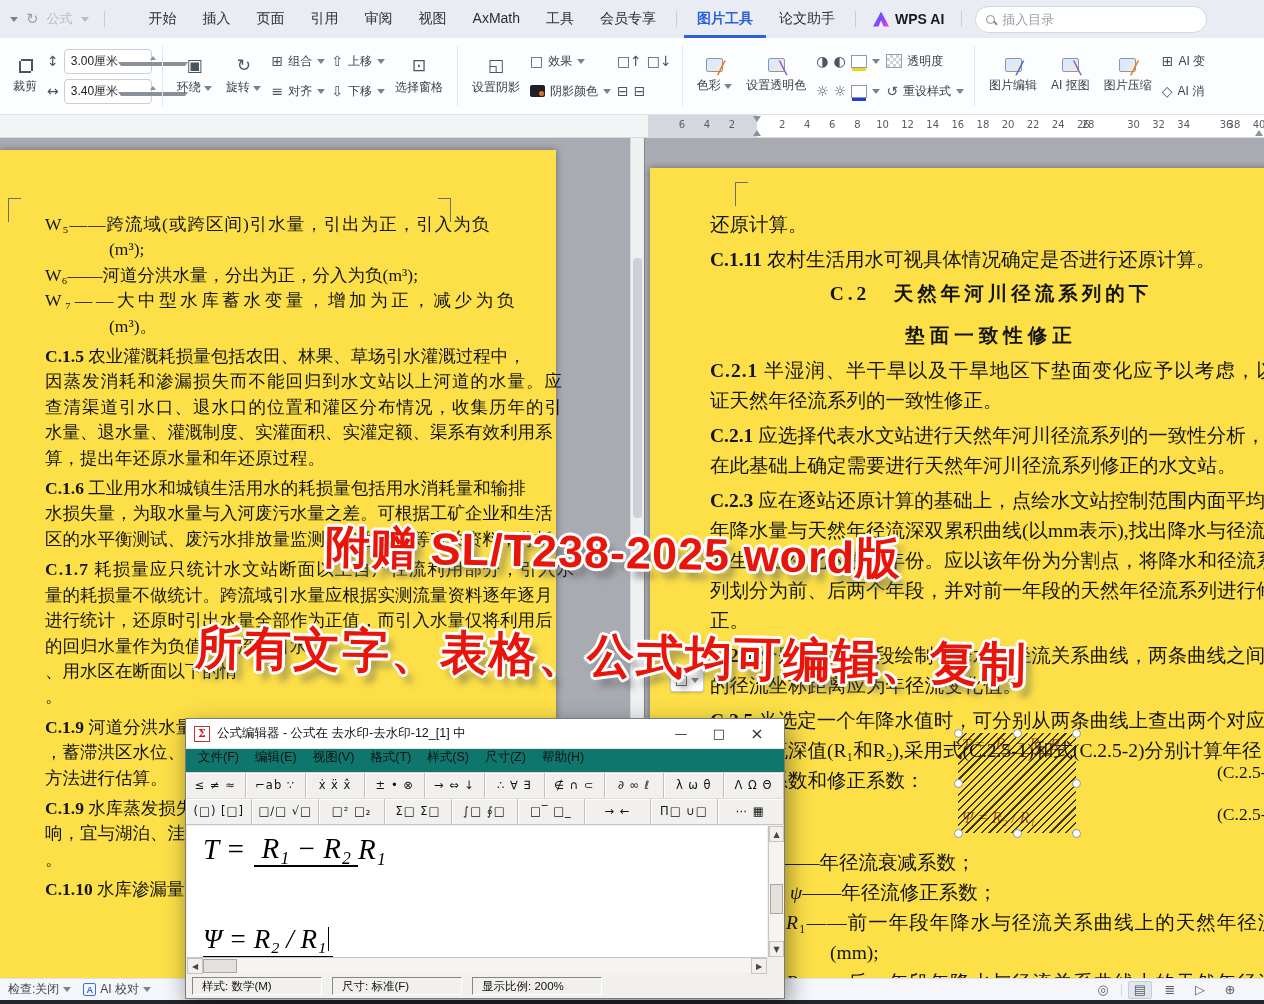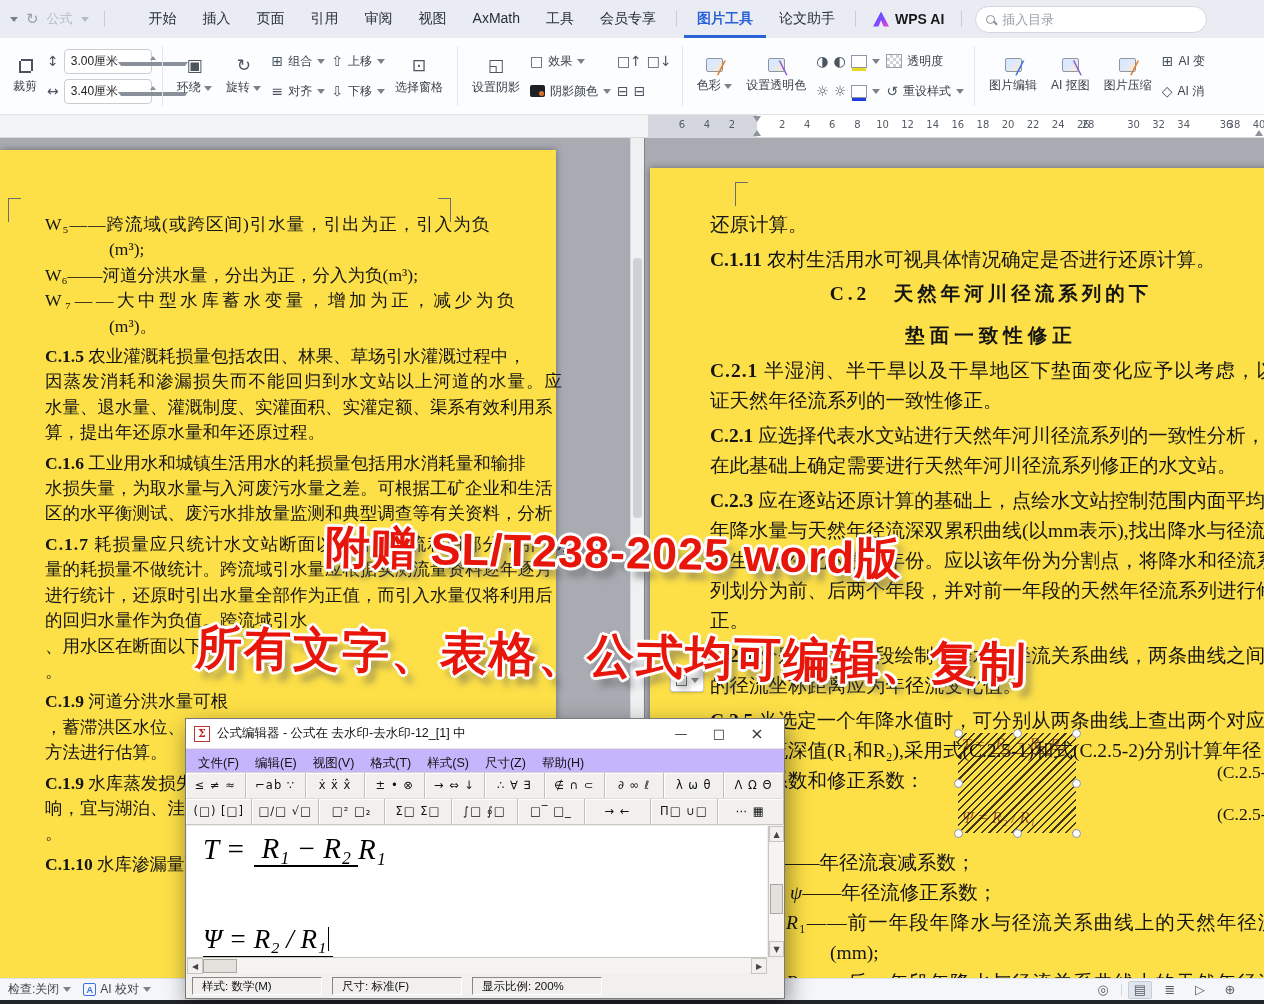--- a/index.html
+++ b/index.html
@@ -122,21 +122,21 @@
   
   .few{position:absolute;left:185px;top:718px;width:600px;height:281px;background:#f1f0ee;
     border:1px solid #7a7a7a;box-shadow:3px 8px 22px rgba(0,0,0,.45);z-index:100}
   .few-title{height:30px;background:#fff;display:flex;align-items:center;padding:0 8px;gap:7px;
     font-size:12.5px;color:#101010;border-bottom:1px solid #e8e6e2}
   .few-ico{width:16px;height:16px;border:1px solid #b33;color:#c0251d;font-weight:bold;font-size:11px;
     display:flex;align-items:center;justify-content:center;font-family:"DejaVu Serif",serif;background:#fff}
   .few-ctrl{margin-left:auto;display:flex}
   .few-btn{width:38px;height:29px;display:flex;align-items:center;justify-content:center;
     font-size:13px;color:#333;font-family:"DejaVu Sans",sans-serif}
-  .few-menu{height:24px;background:#c4b5fd;display:flex;align-items:flex-end;font-size:12.5px;
+  .few-menu{height:24px;background:#0f766e;display:flex;align-items:flex-start;font-size:12.5px;
     color:#111;padding:0 4px;border-bottom:1px solid #d7d5d0}
   .few-menu span{padding:0 8px}
   .few-tools{height:52px;display:flex;flex-direction:column;background:#f1f0ee;border-bottom:1px solid #c8c5bf}
   .trow{display:flex;height:26px;border-bottom:1px solid #dedbd5}
   .tcell{flex:1;display:flex;align-items:center;justify-content:center;font-size:11.5px;color:#111;
     border-right:1px solid #c2bfb8;box-shadow:inset 1px 1px 0 #fff;
     font-family:"DejaVu Sans","DejaVu Serif",sans-serif;white-space:nowrap;letter-spacing:1px}
   .few-canvas{position:absolute;left:1px;top:107px;right:17px;bottom:41px;background:#fff;overflow:hidden}
   .f1{position:absolute;left:16px;top:6px;font-family:"Liberation Serif",serif;font-style:italic;
     font-size:29px;color:#000;display:flex;align-items:center;gap:9px}
@@ -394,20 +394,21 @@
     <span class="cmark tl" style="left:8px;top:48px"></span>
     <span class="cmark tr" style="left:438px;top:48px"></span>
     <div class="dtext ltext" id="ltext">
         <div class="line d ls1"><span>W₅——跨流域(或跨区间)引水量，引出为正，引入为负</span></div>
         <div class="line dc"><span>(m³);</span></div>
         <div class="line d"><span>W₆——河道分洪水量，分出为正，分入为负(m³);</span></div>
         <div class="line d ls4"><span>W₇——大中型水库蓄水变量，增加为正，减少为负</span></div>
         <div class="line dc"><span>(m³)。</span></div>
         <div class="line gap"><b>C.1.5</b><span> 农业灌溉耗损量包括农田、林果、草场引水灌溉过程中，</span></div>
         <div class="line ls1"><span>因蒸发消耗和渗漏损失而不能回归到水文站以上河道的水量。应</span></div>
+        <div class="line ls1"><span>查清渠道引水口、退水口的位置和灌区分布情况，收集历年的引</span></div>
         <div class="line "><span>水量、退水量、灌溉制度、实灌面积、实灌定额、渠系有效利用系</span></div>
         <div class="line "><span>算，提出年还原水量和年还原过程。</span></div>
         <div class="line gap"><b>C.1.6</b><span> 工业用水和城镇生活用水的耗损量包括用水消耗量和输排</span></div>
         <div class="line "><span>水损失量，为取水量与入河废污水量之差。可根据工矿企业和生活</span></div>
         <div class="line "><span>区的水平衡测试、废污水排放量监测和典型调查等有关资料，分析</span></div>
         <div class="line gap ls1"><b>C.1.7</b><span> 耗损量应只统计水文站断面以上自产径流利用部分，引入水</span></div>
         <div class="line "><span>量的耗损量不做统计。跨流域引水量应根据实测流量资料逐年逐月</span></div>
         <div class="line "><span>进行统计，还原时引出水量全部作为正值，而引入水量仅将利用后</span></div>
         <div class="line "><span>的回归水量作为负值。跨流域引水</span></div>
         <div class="line "><span>、用水区在断面以下的情</span></div>

